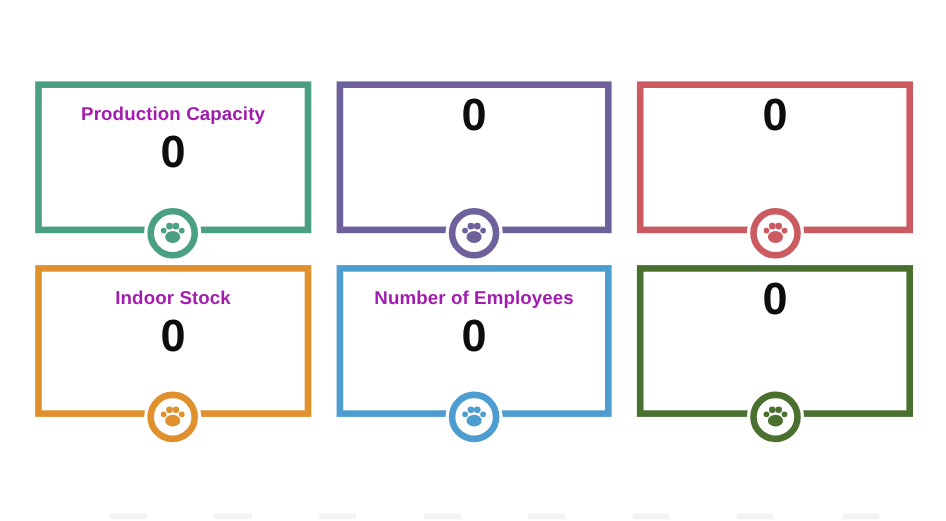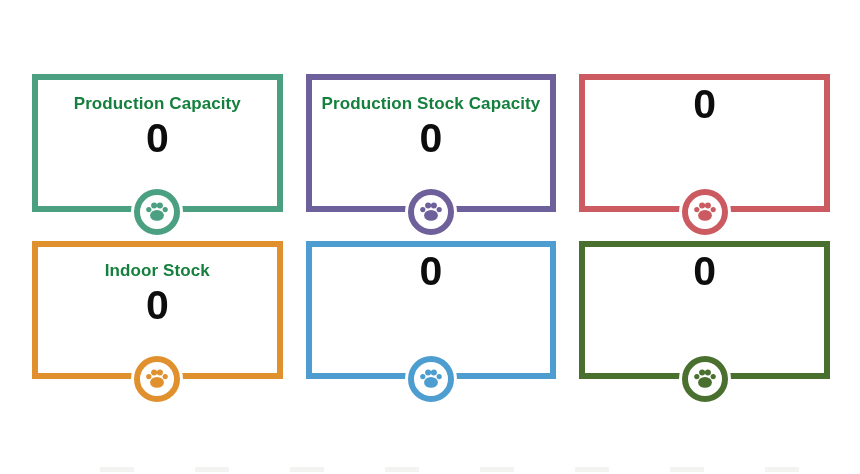--- a/index.html
+++ b/index.html
@@ -30,21 +30,21 @@
     height: 138px;
     background: #ffffff;
     border: 6px solid var(--accent);
   }
   .kpi-label {
     margin-top: 14px;
     text-align: center;
     font-size: 17px;
     font-weight: 700;
     letter-spacing: 0.1px;
-    color: #15803d;
+    color: #a21caf;
   }
   .kpi-value {
     margin-top: 4px;
     text-align: center;
     font-size: 41px;
     font-weight: 700;
     line-height: 1;
     color: #0d0d0d;
   }
   .paw-badge {
@@ -94,21 +94,20 @@
         <ellipse class="paw-fill" cx="0" cy="3.4" rx="6.9" ry="5.4"></ellipse>
         <circle class="paw-fill" cx="-8.2" cy="-2.4" r="2.6"></circle>
         <circle class="paw-fill" cx="-2.9" cy="-6.4" r="3.0"></circle>
         <circle class="paw-fill" cx="2.9" cy="-6.4" r="3.0"></circle>
         <circle class="paw-fill" cx="8.2" cy="-2.4" r="2.6"></circle>
       </svg>
     </div>
   </div>
 
   <div class="kpi-card" style="--accent: #6E619B;">
-    <div class="kpi-label">Production Stock Capacity</div>
     <div class="kpi-value">0</div>
     <div class="paw-badge">
       <svg viewBox="-13 -13 26 26" aria-hidden="true">
         <ellipse class="paw-fill" cx="0" cy="3.4" rx="6.9" ry="5.4"></ellipse>
         <circle class="paw-fill" cx="-8.2" cy="-2.4" r="2.6"></circle>
         <circle class="paw-fill" cx="-2.9" cy="-6.4" r="3.0"></circle>
         <circle class="paw-fill" cx="2.9" cy="-6.4" r="3.0"></circle>
         <circle class="paw-fill" cx="8.2" cy="-2.4" r="2.6"></circle>
       </svg>
     </div>
@@ -135,20 +134,21 @@
         <ellipse class="paw-fill" cx="0" cy="3.4" rx="6.9" ry="5.4"></ellipse>
         <circle class="paw-fill" cx="-8.2" cy="-2.4" r="2.6"></circle>
         <circle class="paw-fill" cx="-2.9" cy="-6.4" r="3.0"></circle>
         <circle class="paw-fill" cx="2.9" cy="-6.4" r="3.0"></circle>
         <circle class="paw-fill" cx="8.2" cy="-2.4" r="2.6"></circle>
       </svg>
     </div>
   </div>
 
   <div class="kpi-card" style="--accent: #4E9DD0;">
+    <div class="kpi-label">Number of Employees</div>
     <div class="kpi-value">0</div>
     <div class="paw-badge">
       <svg viewBox="-13 -13 26 26" aria-hidden="true">
         <ellipse class="paw-fill" cx="0" cy="3.4" rx="6.9" ry="5.4"></ellipse>
         <circle class="paw-fill" cx="-8.2" cy="-2.4" r="2.6"></circle>
         <circle class="paw-fill" cx="-2.9" cy="-6.4" r="3.0"></circle>
         <circle class="paw-fill" cx="2.9" cy="-6.4" r="3.0"></circle>
         <circle class="paw-fill" cx="8.2" cy="-2.4" r="2.6"></circle>
       </svg>
     </div>

